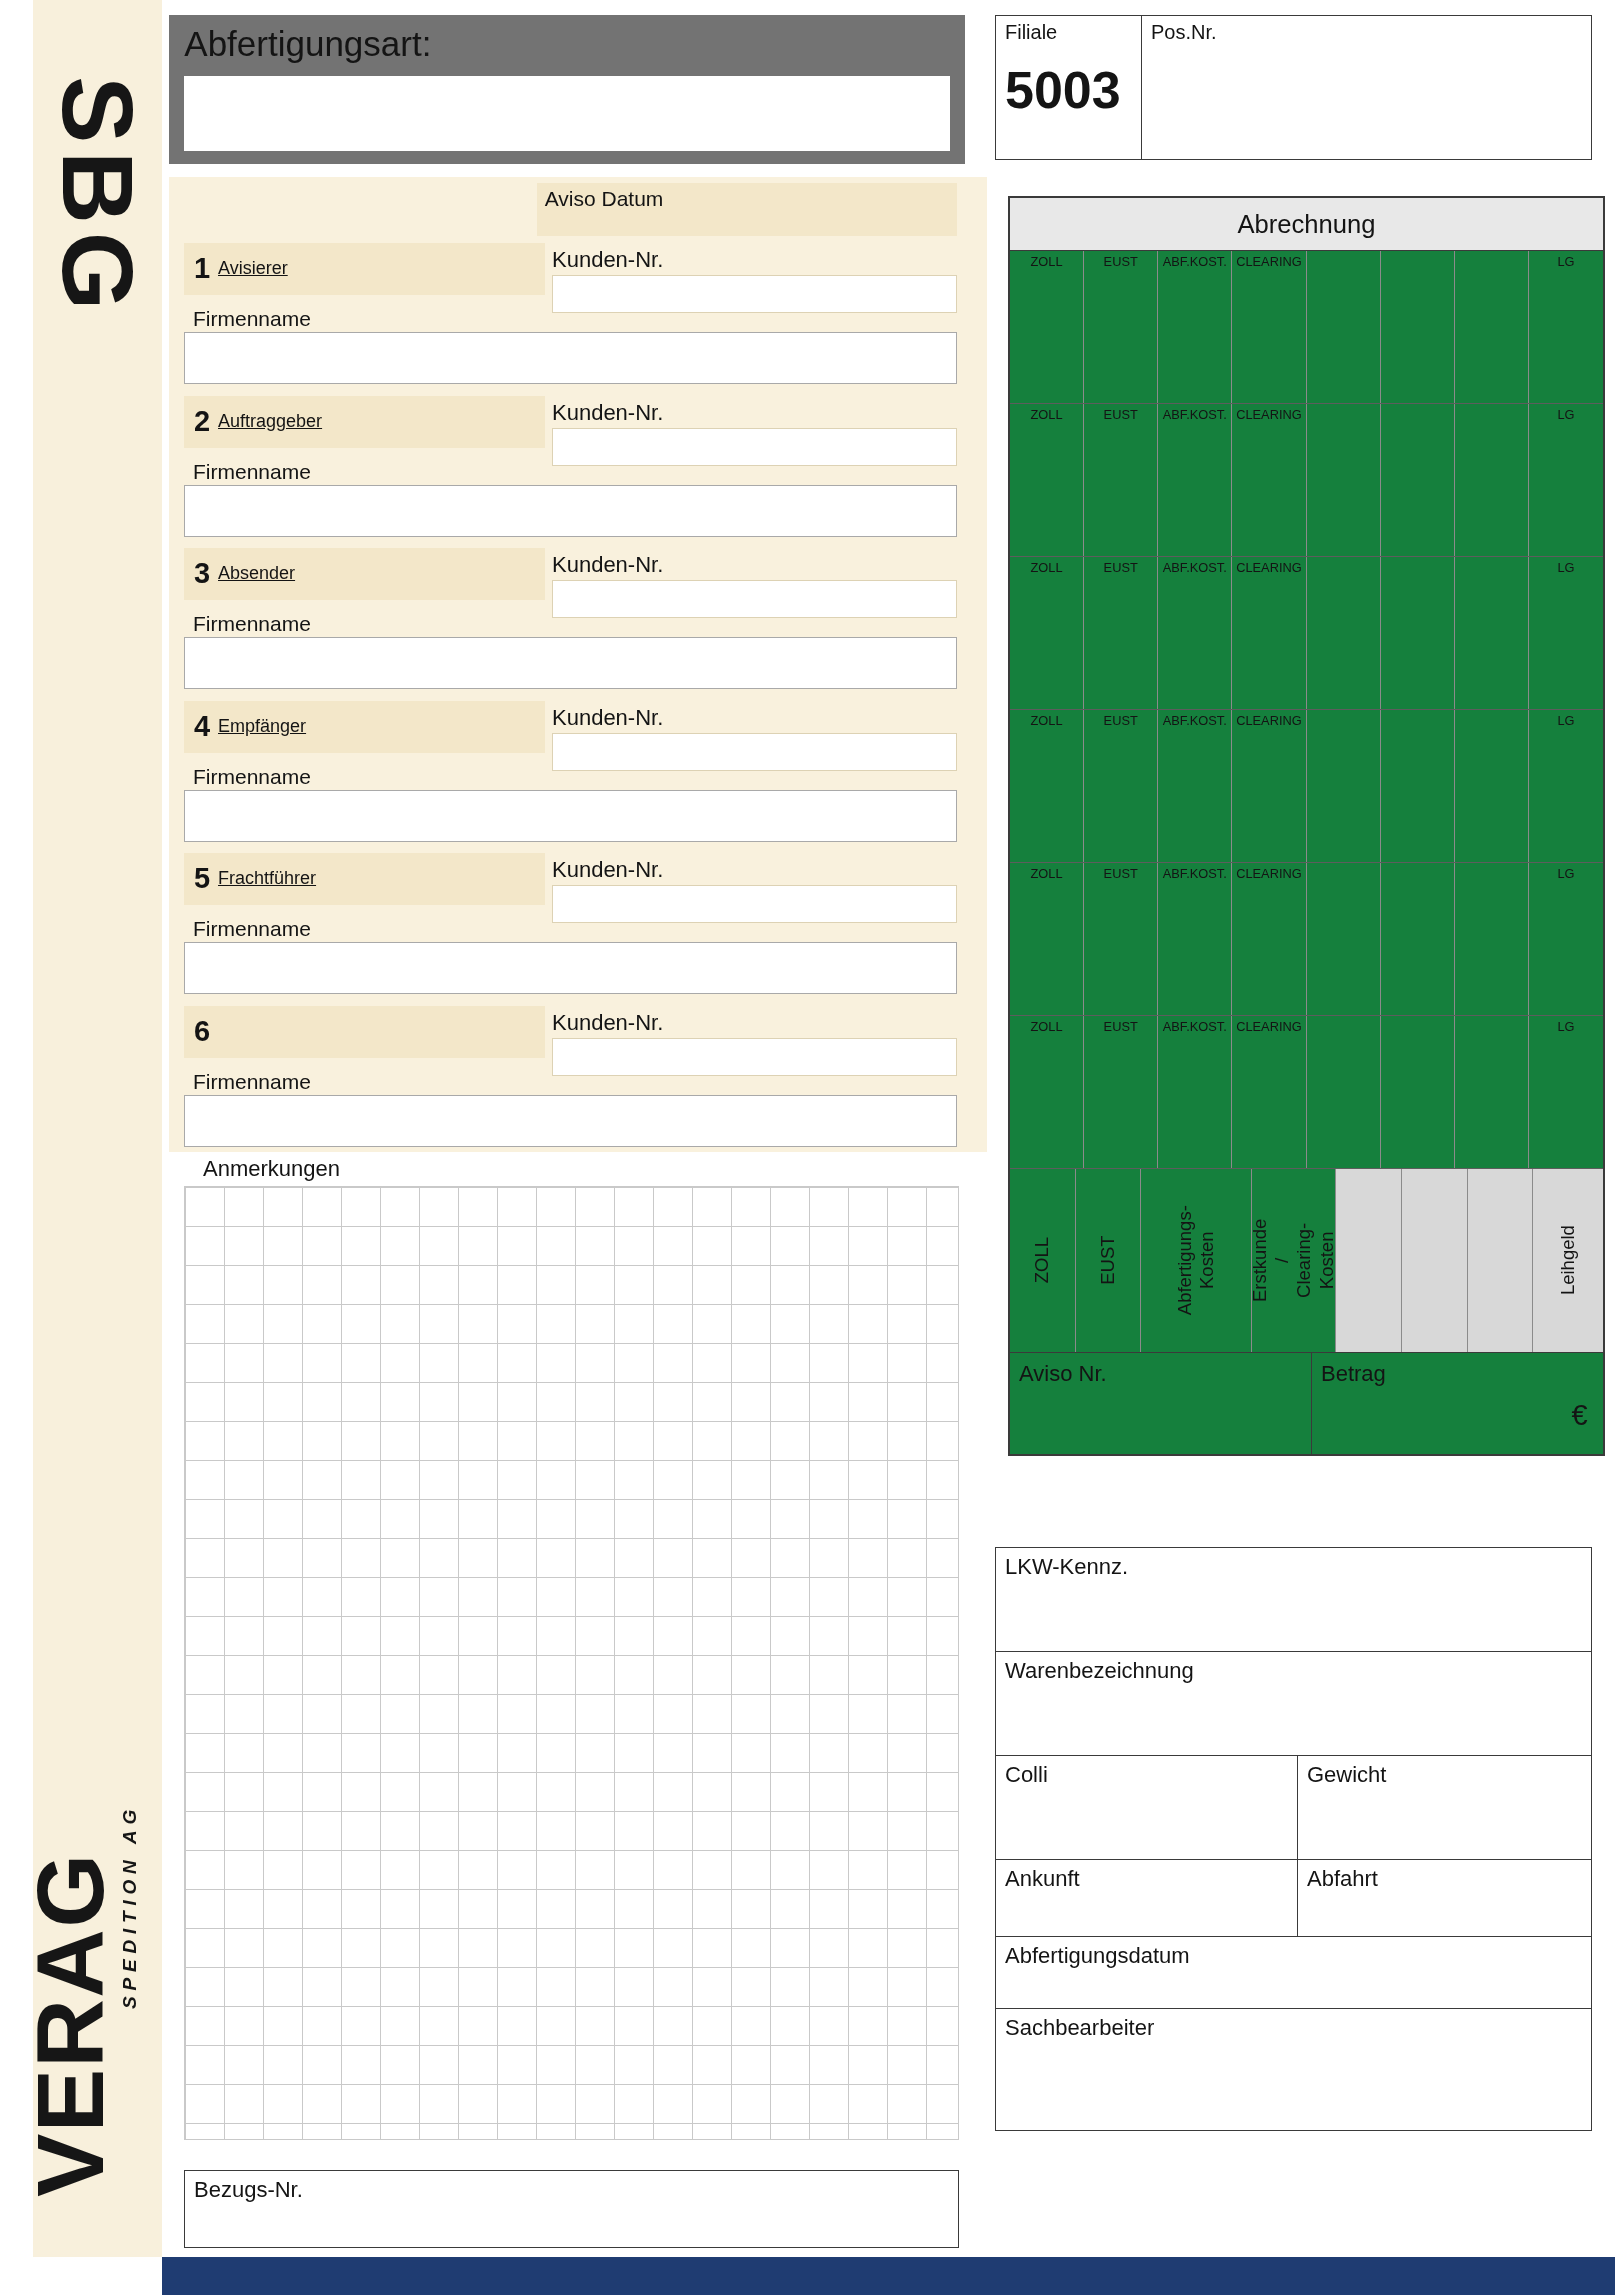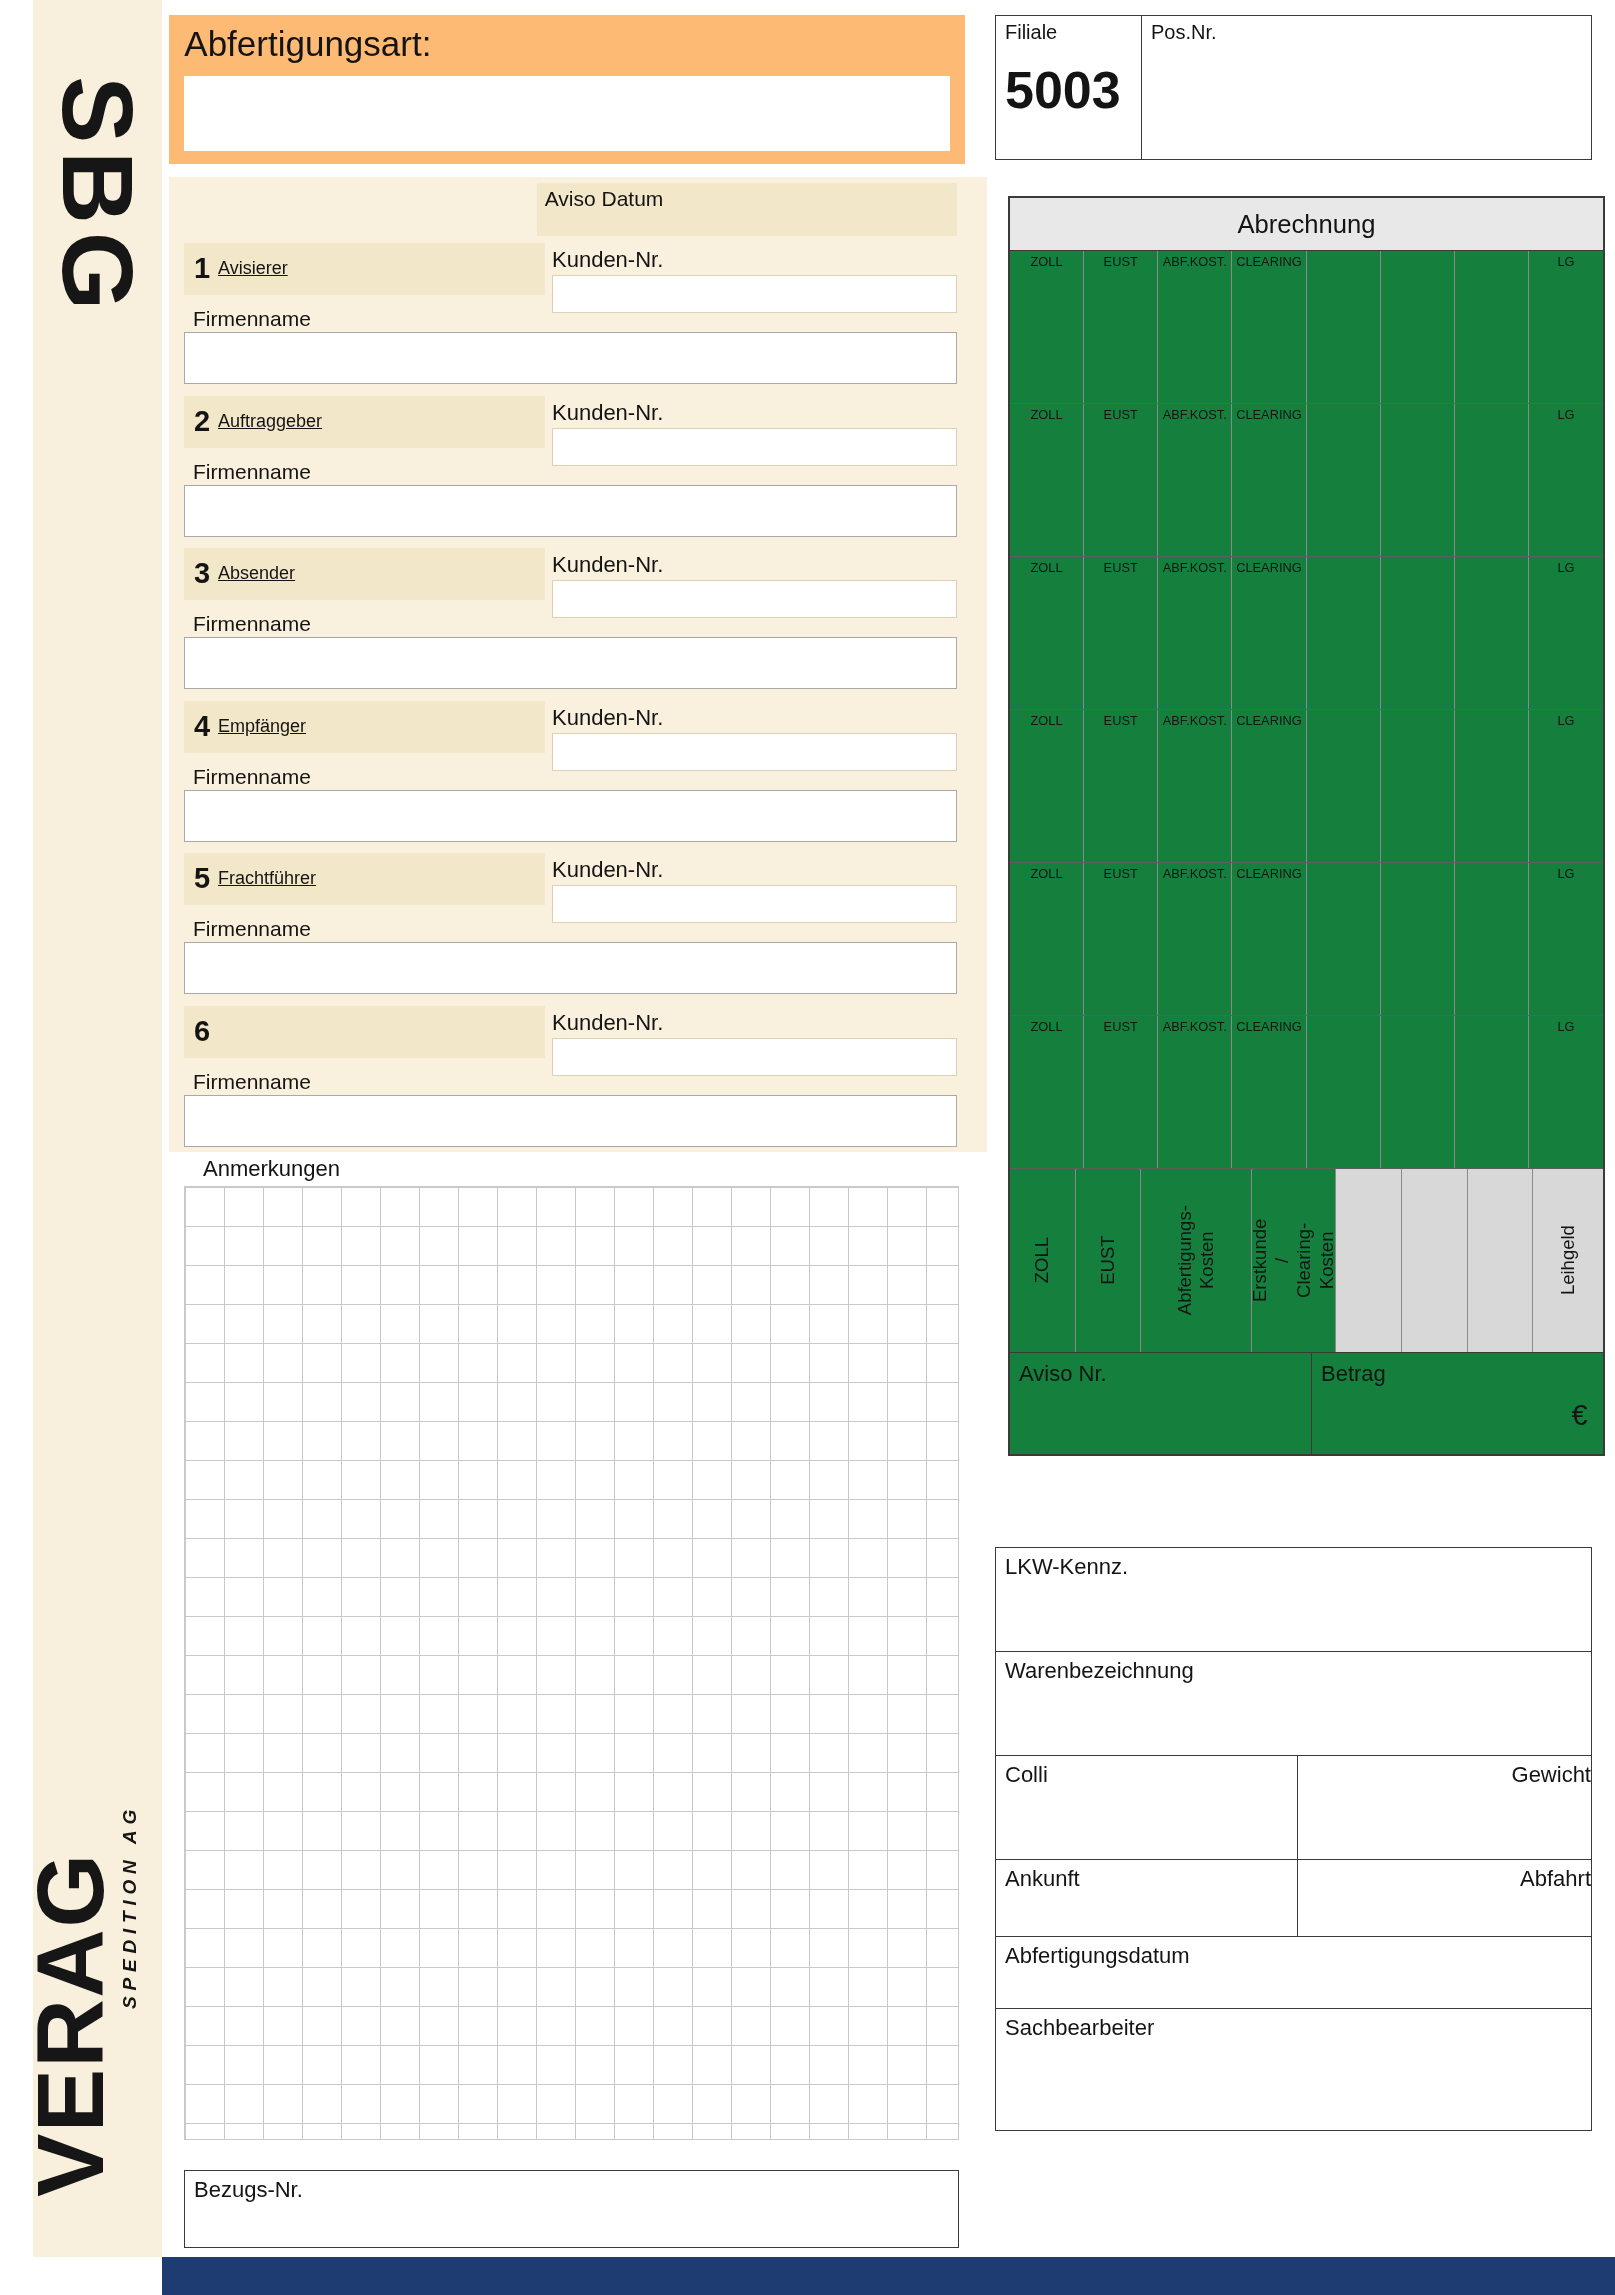--- a/index.html
+++ b/index.html
@@ -9,21 +9,21 @@
   
   .strip { position:absolute; left:33px; top:0; width:129px; height:2257px; background:#f8f0dc; }
   .sbg { position:absolute; left:33px; top:24px; width:129px; height:345px; display:flex; align-items:center; justify-content:center;
          writing-mode:vertical-rl; font-size:101px; font-weight:700; letter-spacing:7.7px; color:#161616; }
   .verag { position:absolute; left:26px; top:1809px; width:89px; height:432px; display:flex; align-items:center; justify-content:center;
            writing-mode:vertical-rl; transform:rotate(180deg); font-size:95px; font-weight:700; letter-spacing:1.3px; color:#161616; }
   .sped { position:absolute; left:107px; top:1769px; width:45px; height:275px; display:flex; align-items:center; justify-content:center;
           writing-mode:vertical-rl; transform:rotate(180deg); font-size:19px; font-weight:700; font-style:italic; letter-spacing:5.8px; color:#161616; }
 
   
-  .abf-box { position:absolute; left:169px; top:14.7px; width:796px; height:149px; background:#fdba74; }
+  .abf-box { position:absolute; left:169px; top:14.7px; width:796px; height:149px; background:#737373; }
   .abf-label { position:absolute; left:15.3px; top:9px; font-size:35px; }
   .abf-input { position:absolute; left:14.7px; top:61px; width:766px; height:75px; background:#ffffff; }
   .fil-box { position:absolute; left:995px; top:14.7px; width:597px; height:145px; border:1.9px solid #3a3a3a; background:#ffffff; display:flex; }
   .fil-cell { width:146px; border-right:1.9px solid #3a3a3a; padding:5.1px 0 0 9px; }
   .fil-label, .pos-label { font-size:20px; }
   .fil-value { font-size:52px; font-weight:700; margin-top:16.6px; }
   .pos-cell { flex:1; padding:5.1px 0 0 9px; }
 
   
   .panel { position:absolute; left:169px; top:177px; width:818px; height:975px; background:#f9f1dd; }
@@ -60,21 +60,21 @@
               background-image:linear-gradient(to right,#c9c9c9 1.3px,transparent 1.3px),linear-gradient(to bottom,#c9c9c9 1.3px,transparent 1.3px);
               background-size:39px 39px; }
   .bez-box { position:absolute; left:184px; top:2170px; width:775px; height:78px; border:1.9px solid #3a3a3a; padding:6.4px 0 0 9px; font-size:22px; background:#ffffff; }
 
   
   .ship { position:absolute; left:995px; top:1547px; width:597px; border:1.9px solid #3a3a3a; background:#ffffff; }
   .ship-row { height:104px; border-bottom:1.9px solid #3a3a3a; padding:6.4px 0 0 9px; font-size:22px; }
   .ship-row:last-child { border-bottom:none; }
   .ship-row.split { display:flex; padding:0; }
   .split .cell-l { width:302px; border-right:1.9px solid #3a3a3a; padding:6.4px 0 0 9px; }
-  .split .cell-r { flex:1; padding:6.4px 0 0 9px;text-align:right; }
+  .split .cell-r { flex:1; padding:6.4px 0 0 9px; }
   .proc { position:absolute; left:995px; top:1936px; width:597px; border:1.9px solid #3a3a3a; background:#ffffff; }
   .proc-row1 { height:72px; border-bottom:1.9px solid #3a3a3a; padding:6.4px 0 0 9px; font-size:22px; }
   .proc-row2 { height:121px; padding:6.4px 0 0 9px; font-size:22px; }
 
   .bluebar { position:absolute; left:162px; top:2257px; width:1454px; height:38px; background:#1f3c72; }
 </style>
 </head>
 <body>
 
 <div class="page">

